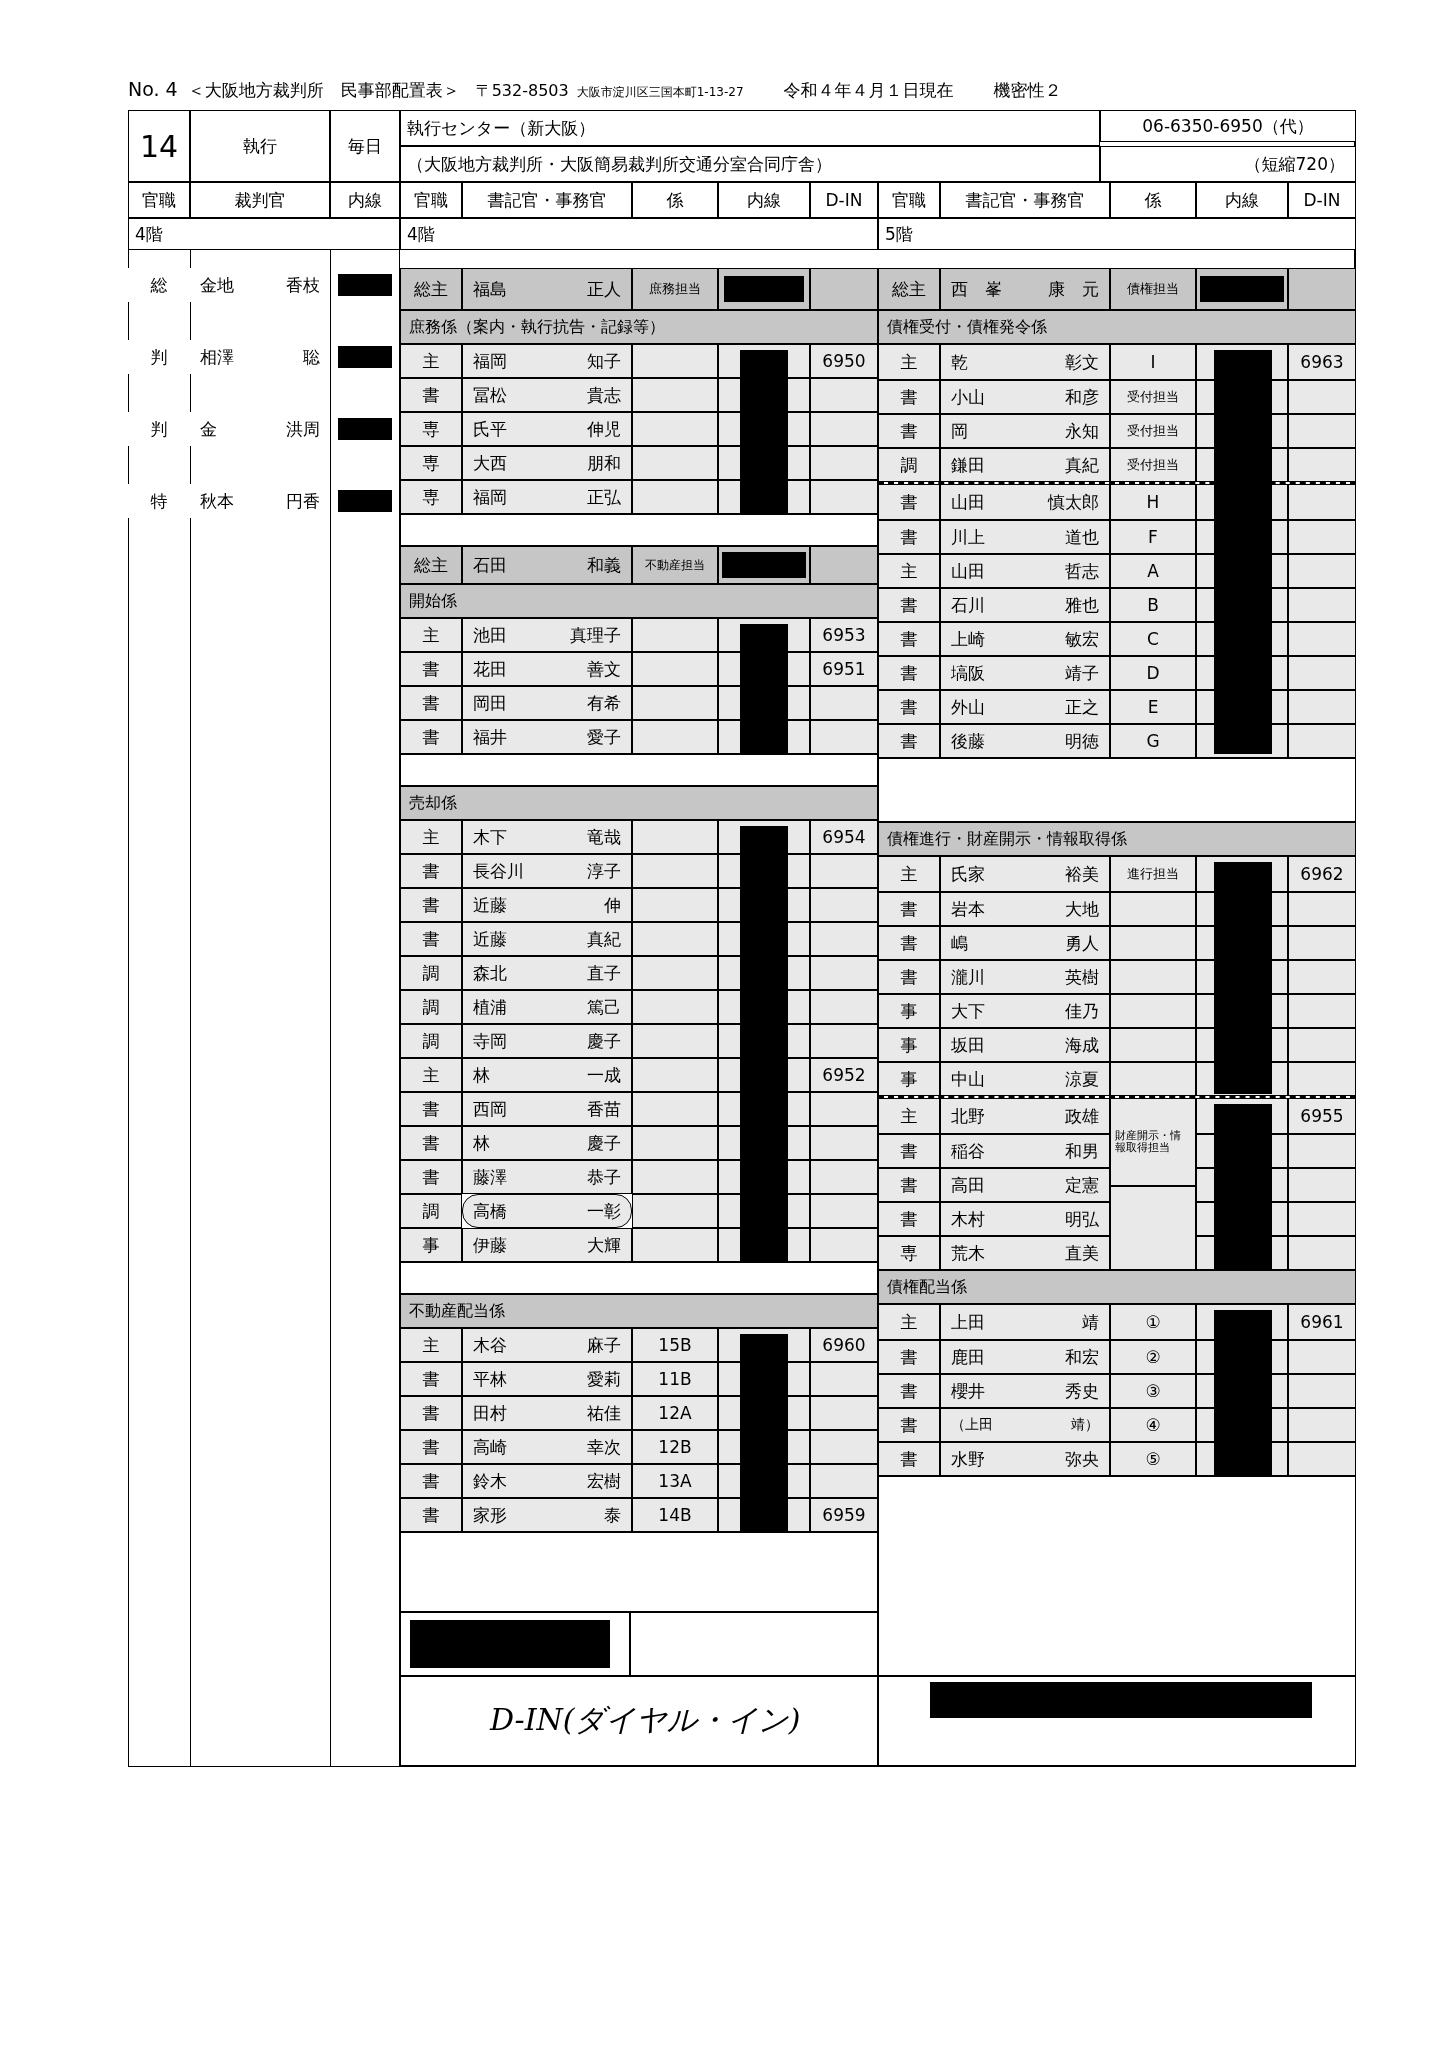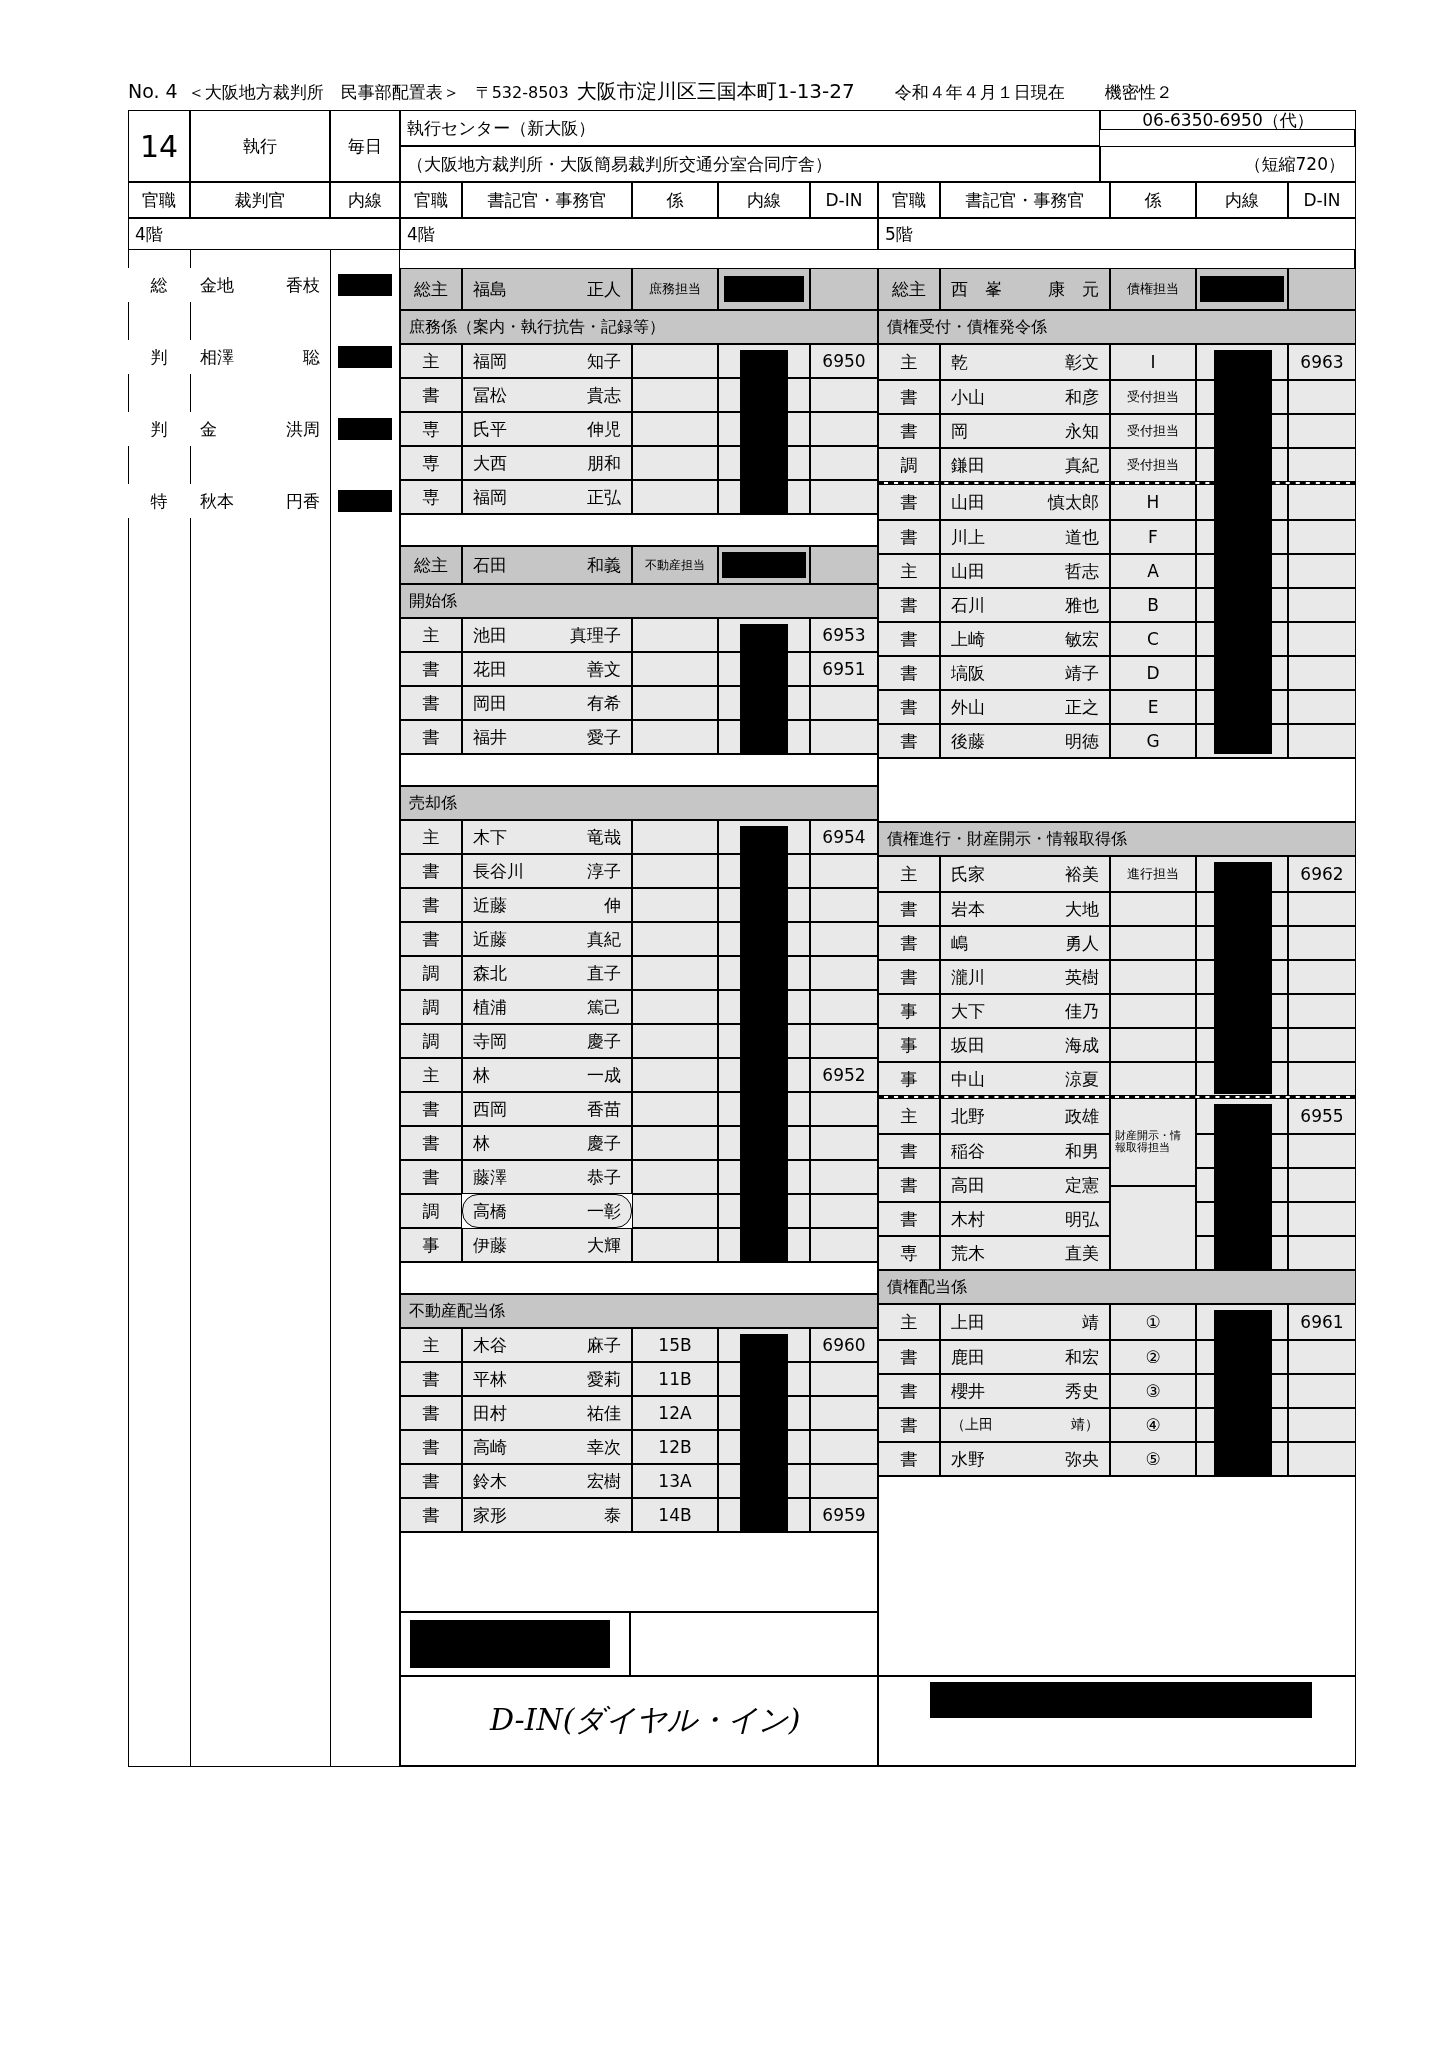--- a/index.html
+++ b/index.html
@@ -30,21 +30,21 @@
     width: 1200px;
     height: 26px;
     display: flex;
     align-items: baseline;
     font-size: 17px;
     white-space: nowrap;
   }
   .hdr .no { font-size: 19px; margin-right: 10px; }
   .hdr .title { font-size: 17px; margin-right: 16px; }
   .hdr .zip { font-size: 16px; margin-right: 8px; }
-  .hdr .addr { font-size: 20px; margin-right: 40px; text-align: right; }
+  .hdr .addr { font-size: 12px; margin-right: 40px; text-align: right; }
   .hdr .date { font-size: 17px; margin-right: 40px; }
   .hdr .conf { font-size: 17px; }
 
   
   .frame {
     position: absolute;
     left: 128px;
     top: 110px;
     width: 1228px;
     height: 1832px;
@@ -131,21 +131,21 @@
     <span class="conf">機密性２</span>
   </div>
 
   <div class="frame"></div>
 
   <div class="cell big" style="left:128px;top:110px;width:62px;height:72px;">14</div>
   <div class="cell" style="left:190px;top:110px;width:140px;height:72px;">執行</div>
   <div class="cell" style="left:330px;top:110px;width:70px;height:72px;">毎日</div>
   <div class="cell l" style="left:400px;top:110px;width:700px;height:36px;">執行センター（新大阪）</div>
   <div class="cell l" style="left:400px;top:146px;width:700px;height:36px;">（大阪地方裁判所・大阪簡易裁判所交通分室合同庁舎）</div>
-  <div class="cell" style="left:1100px;top:110px;width:256px;height:20px;">06-6350-6950（代）</div>
+  <div class="cell" style="left:1100px;top:110px;width:256px;height:32px;">06-6350-6950（代）</div>
   <div class="cell" style="left:1100px;top:146px;width:256px;height:36px;justify-content:flex-end;padding-right:10px;">（短縮720）</div>
 
   <div class="cell" style="left:128px;top:182px;width:62px;height:36px;">官職</div>
   <div class="cell" style="left:190px;top:182px;width:140px;height:36px;">裁判官</div>
   <div class="cell" style="left:330px;top:182px;width:70px;height:36px;">内線</div>
 
   <div class="cell" style="left:400px;top:182px;width:62px;height:36px;">官職</div>
   <div class="cell" style="left:462px;top:182px;width:170px;height:36px;">書記官・事務官</div>
   <div class="cell" style="left:632px;top:182px;width:86px;height:36px;">係</div>
   <div class="cell" style="left:718px;top:182px;width:92px;height:36px;">内線</div>

